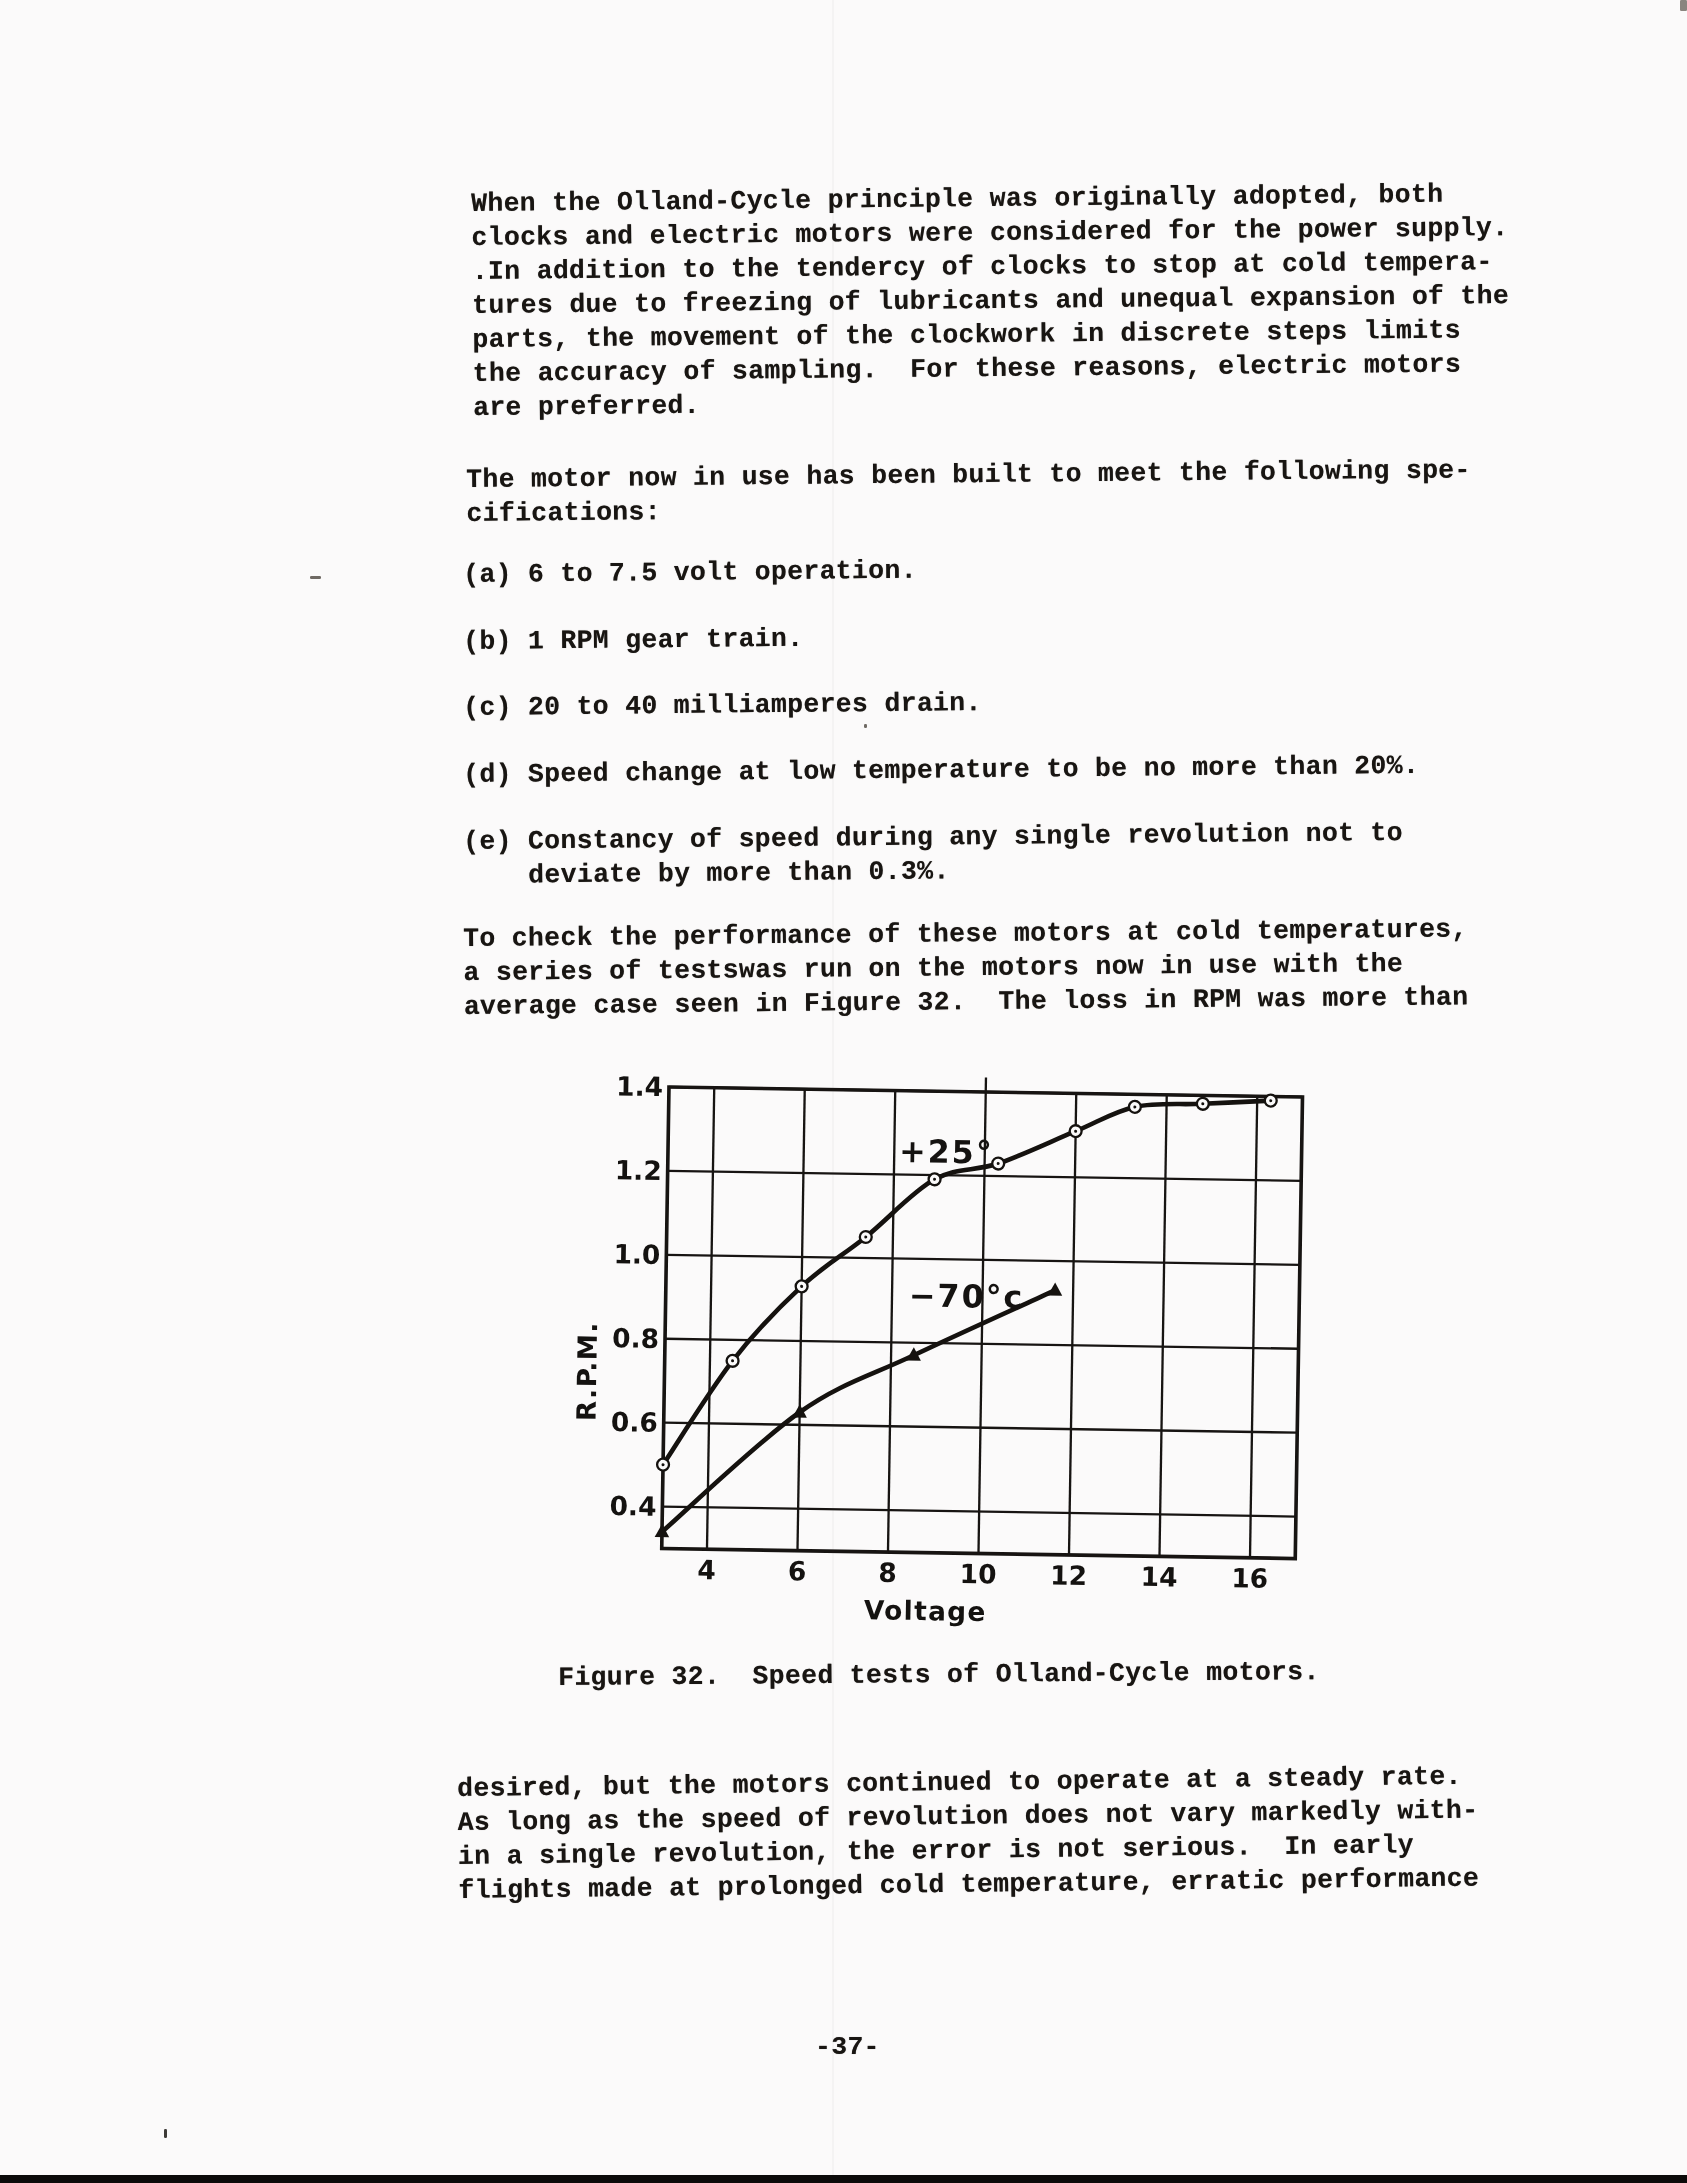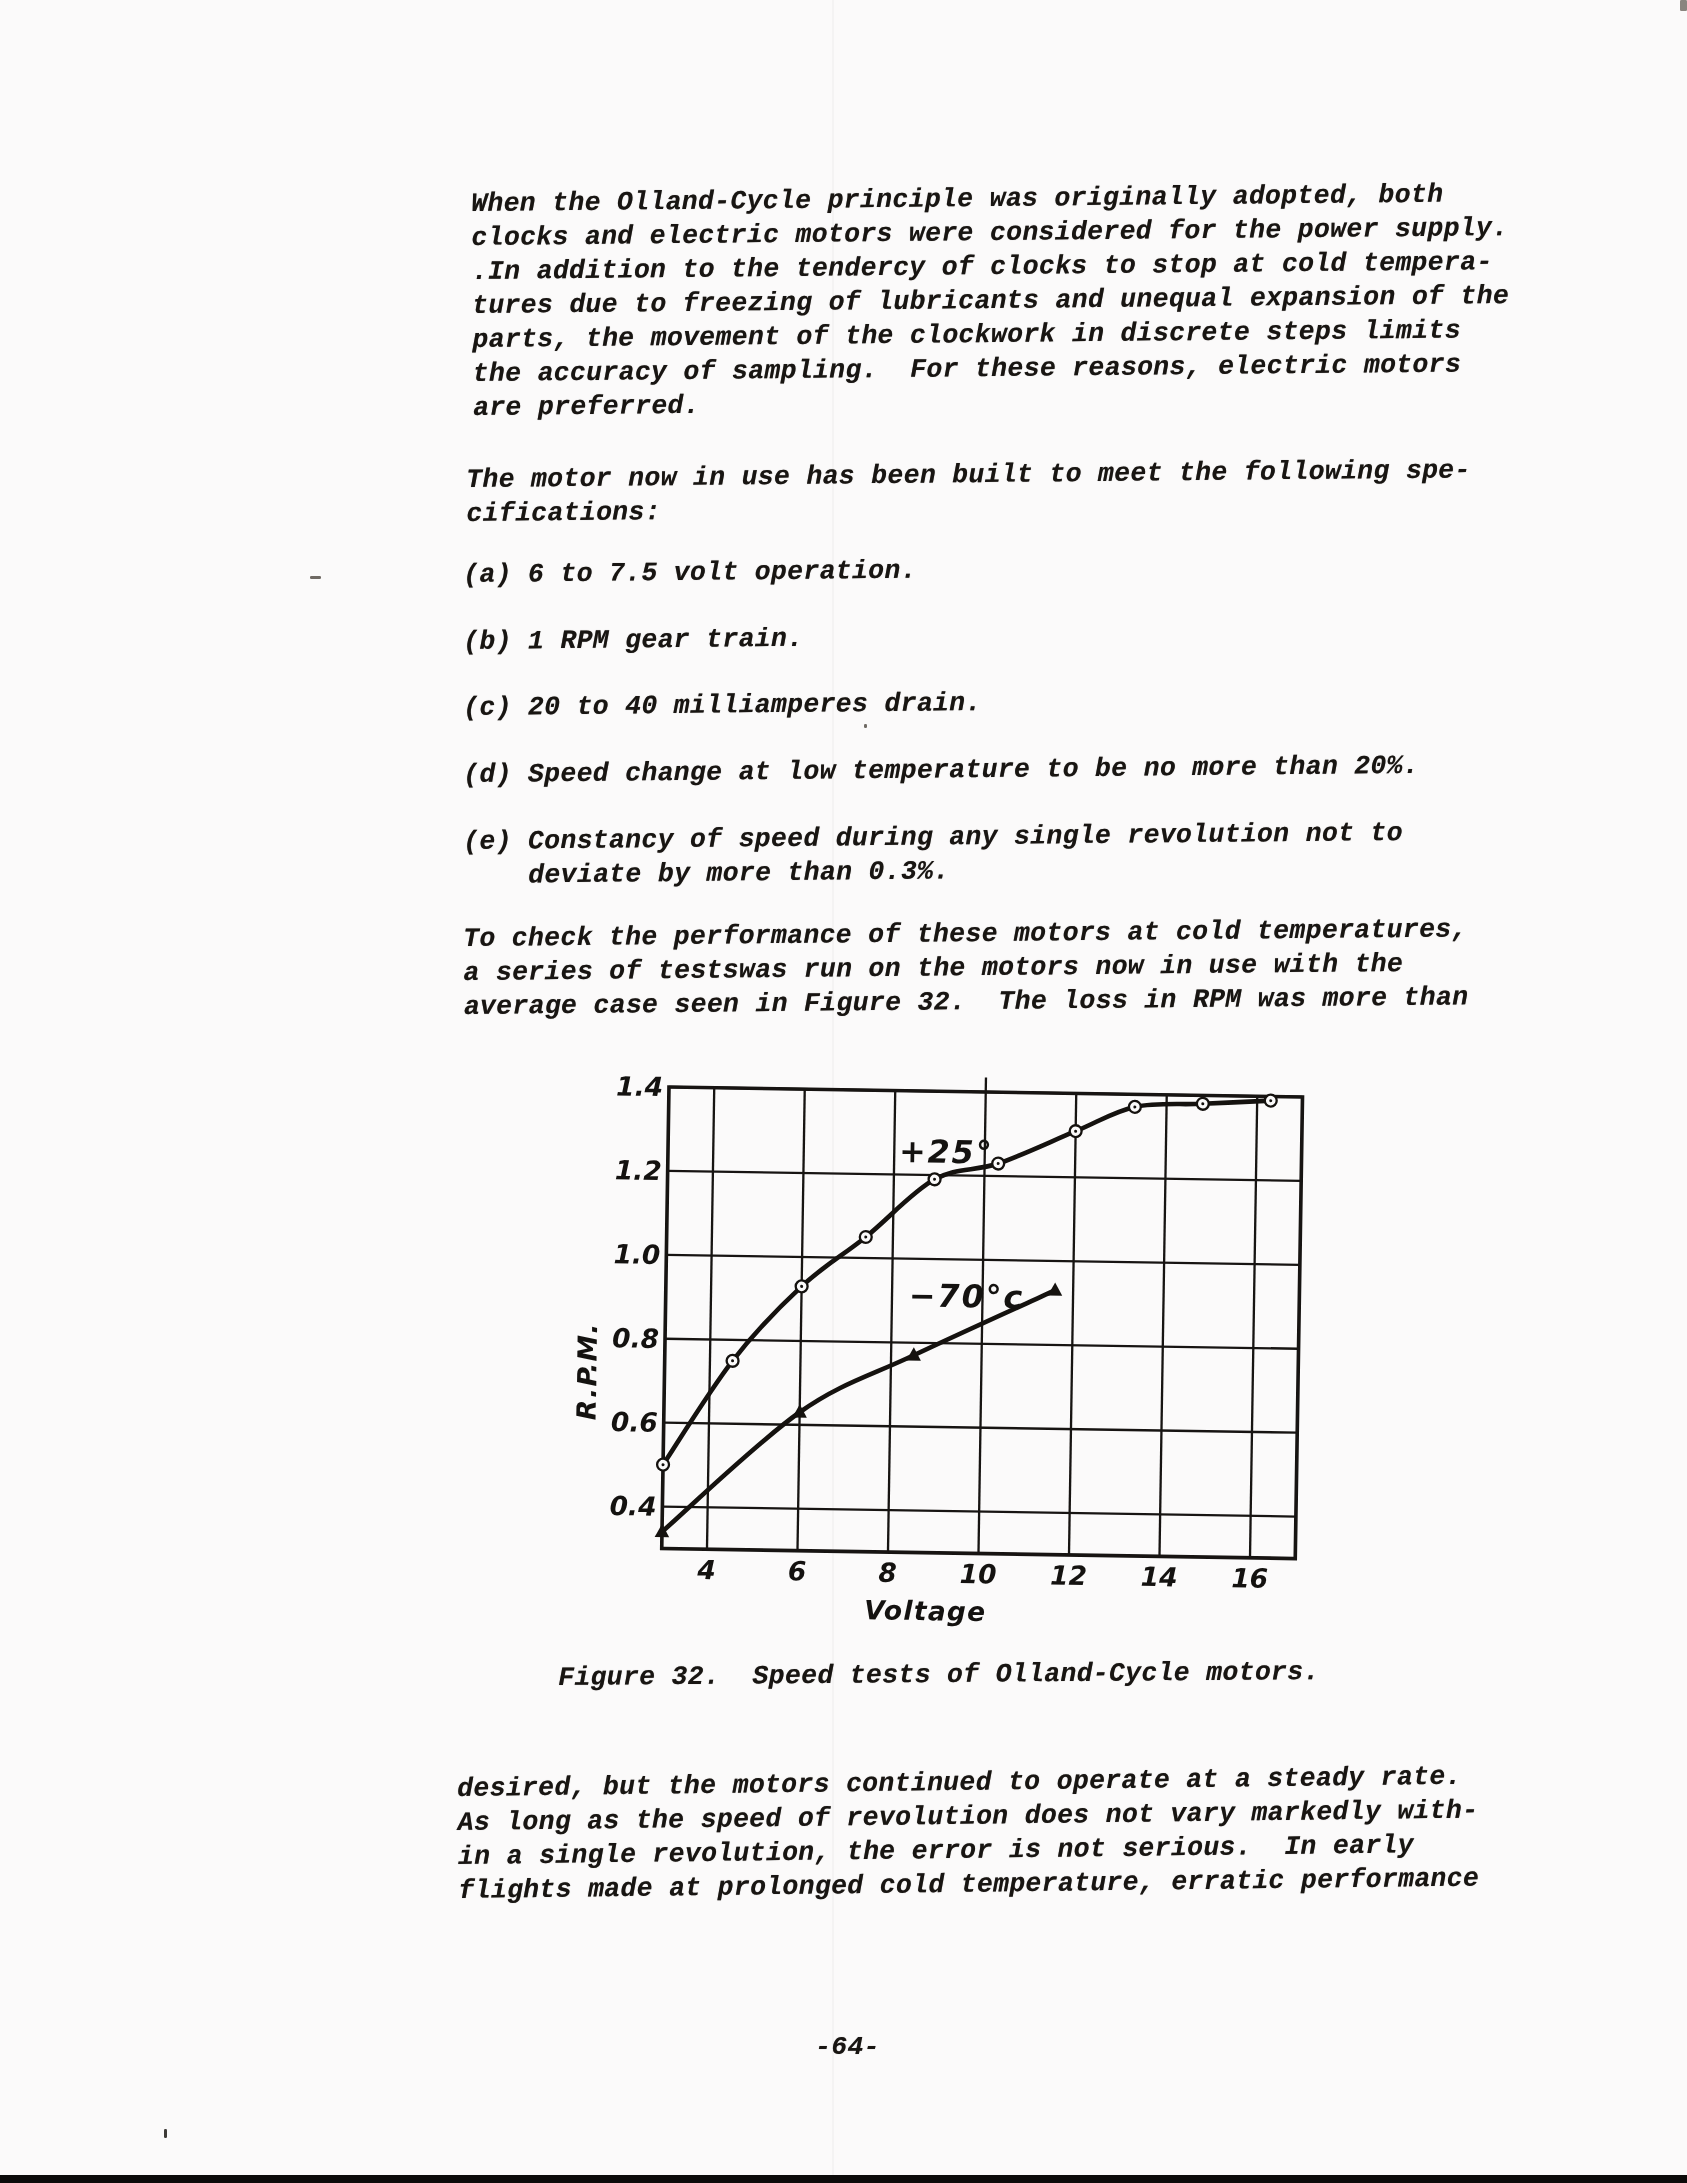--- a/index.html
+++ b/index.html
@@ -4,21 +4,21 @@
 <style>
   html,body{margin:0;padding:0;}
   body{
     width:1687px;height:2183px;
     background:#fbfafa;
     font-family:"Liberation Mono","DejaVu Sans Mono",monospace;
     color:#181512;
     overflow:hidden;
     position:relative;
   }
-  #page{position:absolute;inset:0;font-style:italic;}
+  #page{position:absolute;inset:0;}
   .doc-text{
     position:absolute;
     font-size:26.5px;
     line-height:34px;
     font-weight:700;
     white-space:pre;
     letter-spacing:0.3px;
     text-shadow:0 0 0.7px rgba(25,20,15,0.55);
     transform:rotate(-0.55deg);
     transform-origin:0 0;
@@ -150,21 +150,21 @@
           <polygon points="733.4857142857143,338.2363636363636 722.4857142857143,358.2363636363636 744.4857142857143,358.2363636363636" class="marker-triangle"></polygon>
           <text x="600" y="378" text-anchor="middle" class="series-label">−70°c</text>
         </g>
       </svg>
   </div>
 
   <div class="doc-text" id="figure-caption" style="left:558px;top:1661px;">Figure 32.  Speed tests of Olland-Cycle motors.</div>
 
   <div class="doc-text" id="paragraph-4" style="left:457px;top:1772px;"><div class="tline">desired, but the motors continued to operate at a steady rate.</div><div class="tline">As long as the speed of revolution does not vary markedly with-</div><div class="tline">in a single revolution, the error is not serious.  In early</div><div class="tline">flights made at prolonged cold temperature, erratic performance</div></div>
 
-  <div class="doc-text" id="page-number" style="left:815px;top:2030px;">-64-</div>
+  <div class="doc-text" id="page-number" style="left:815px;top:2030px;">-37-</div>
 
   <div id="scan-streak"></div>
 
   <div class="speck" style="left:310px;top:576px;width:11.2px;height:3.3px;"></div>
   <div class="speck" style="left:864px;top:724px;width:3.3px;height:4px;"></div>
   <div class="speck" style="left:164px;top:2129px;width:3.3px;height:8.6px;background:#3d3a36;"></div>
   <div class="speck" style="left:1680px;top:0px;width:6.6px;height:10.6px;background:#8a857f;"></div>
 
   <div id="scan-bottom-bar"></div>
 

